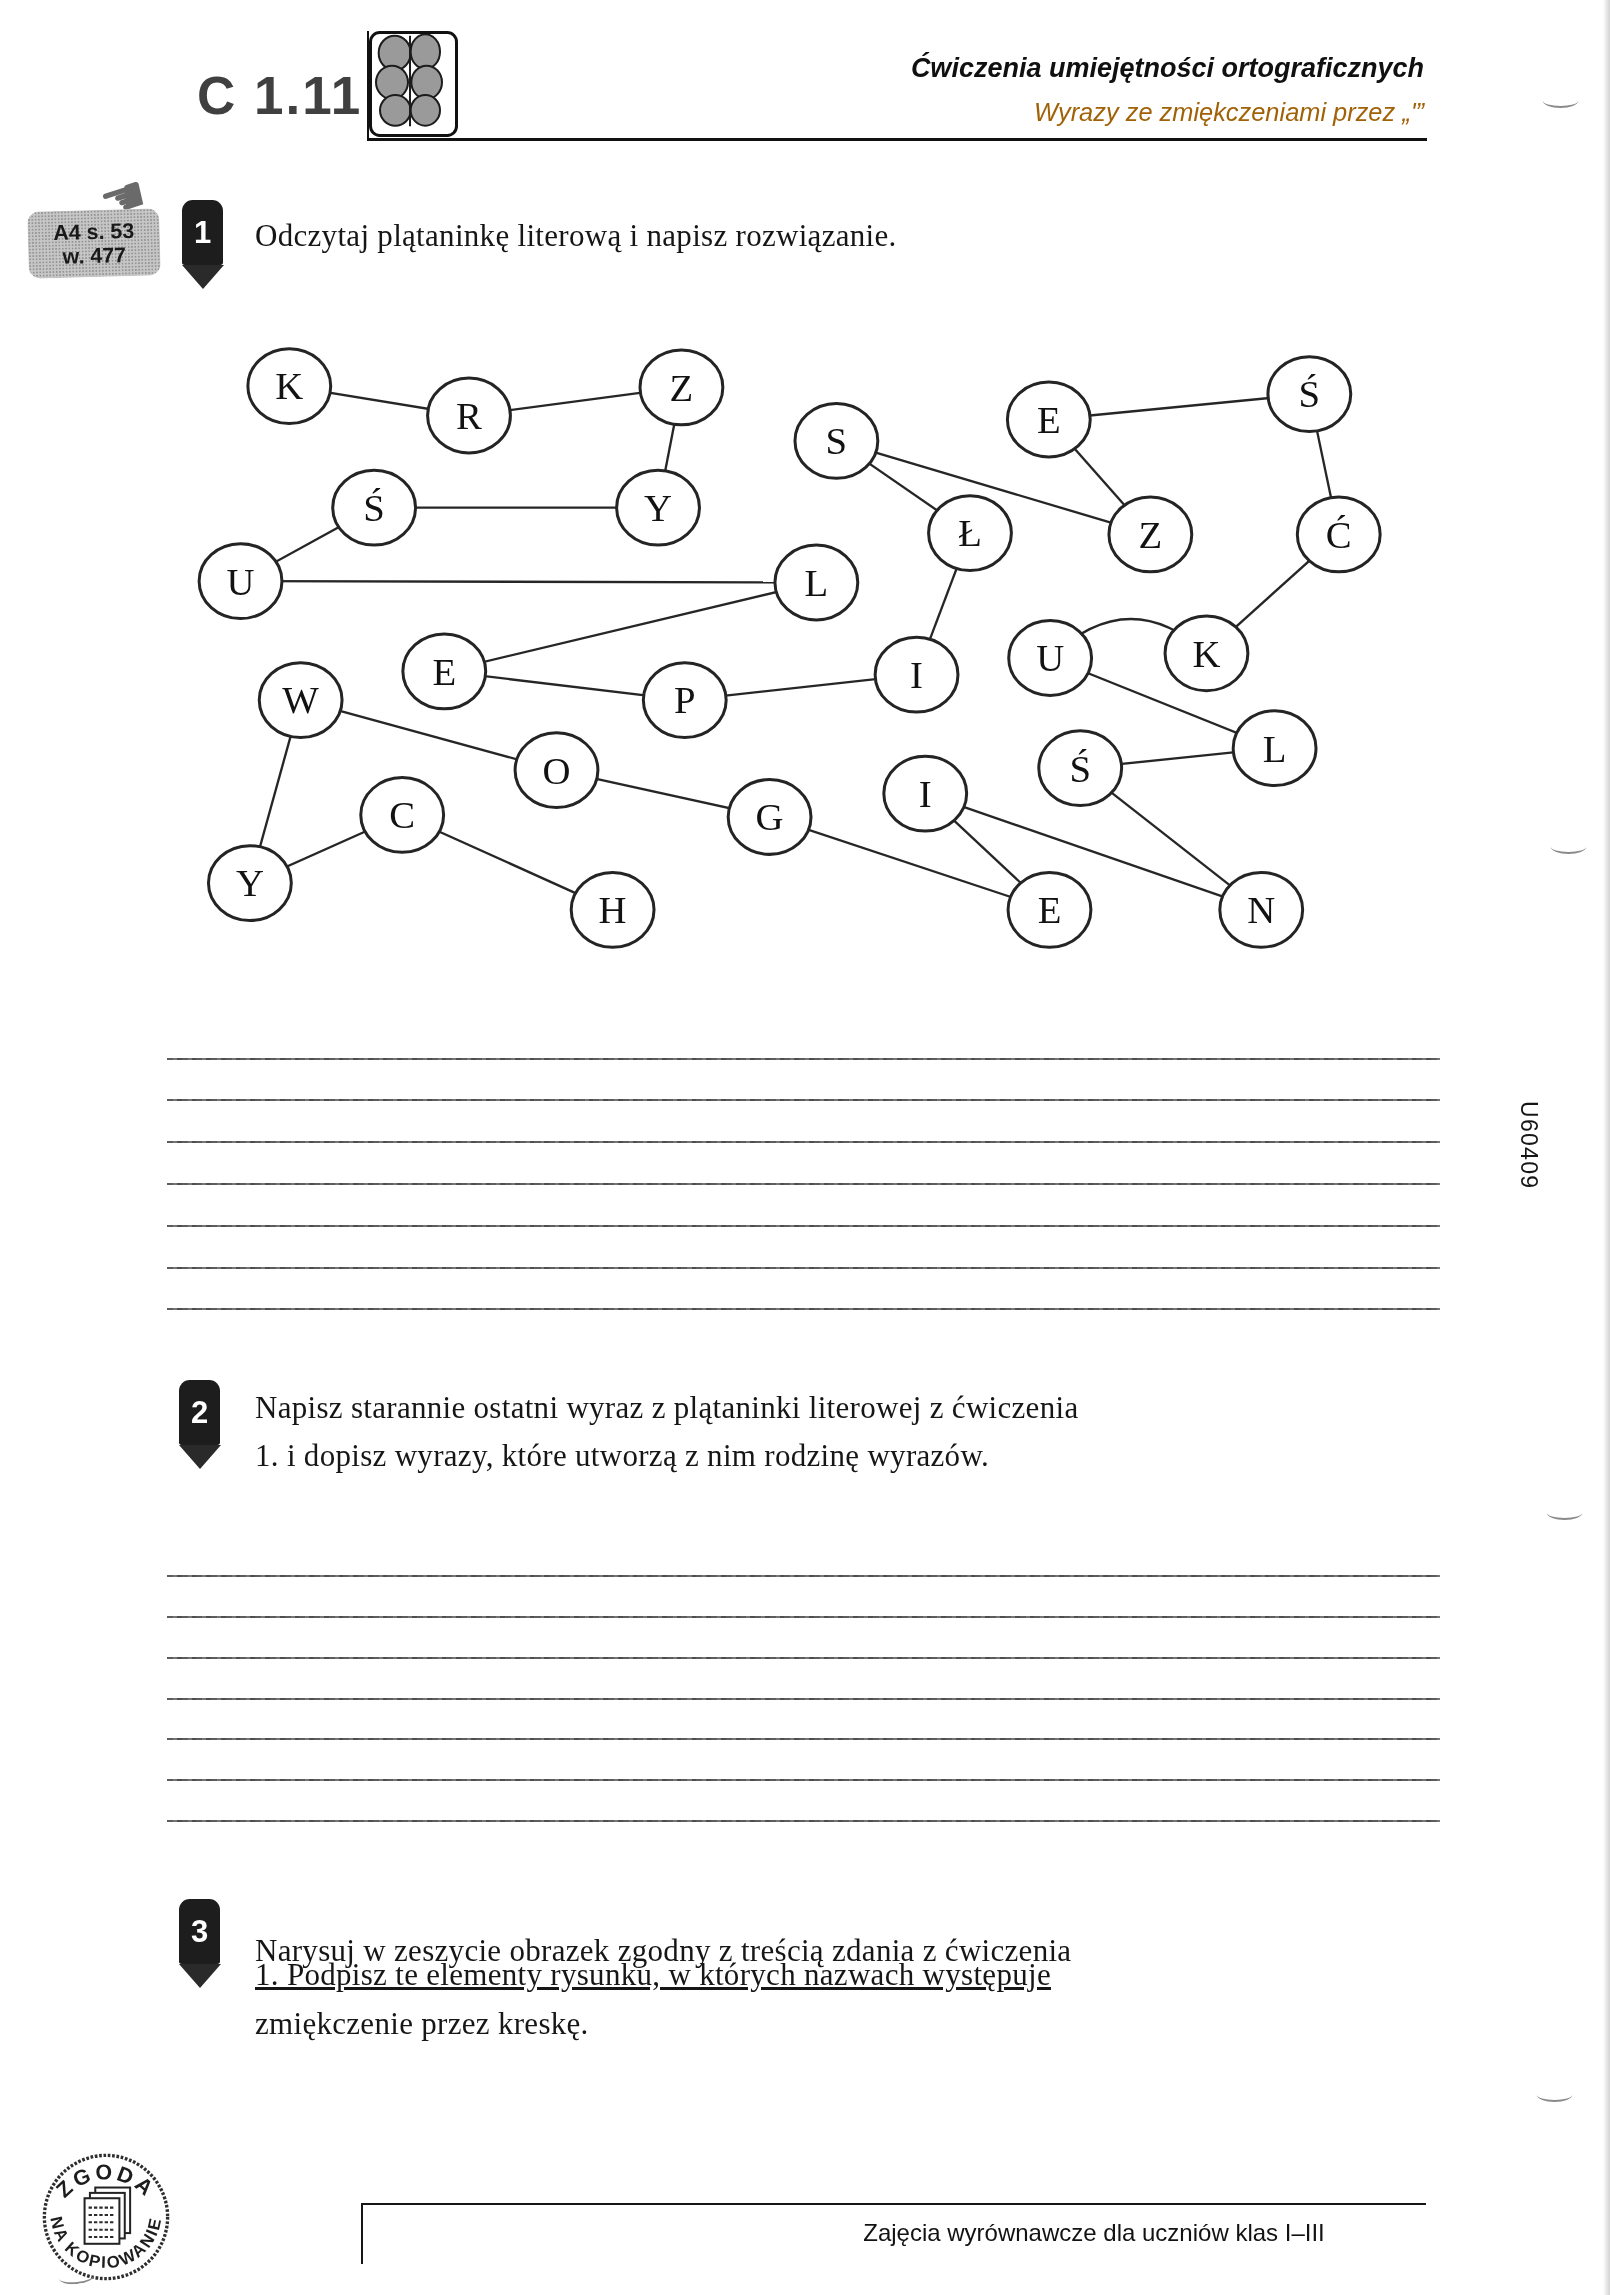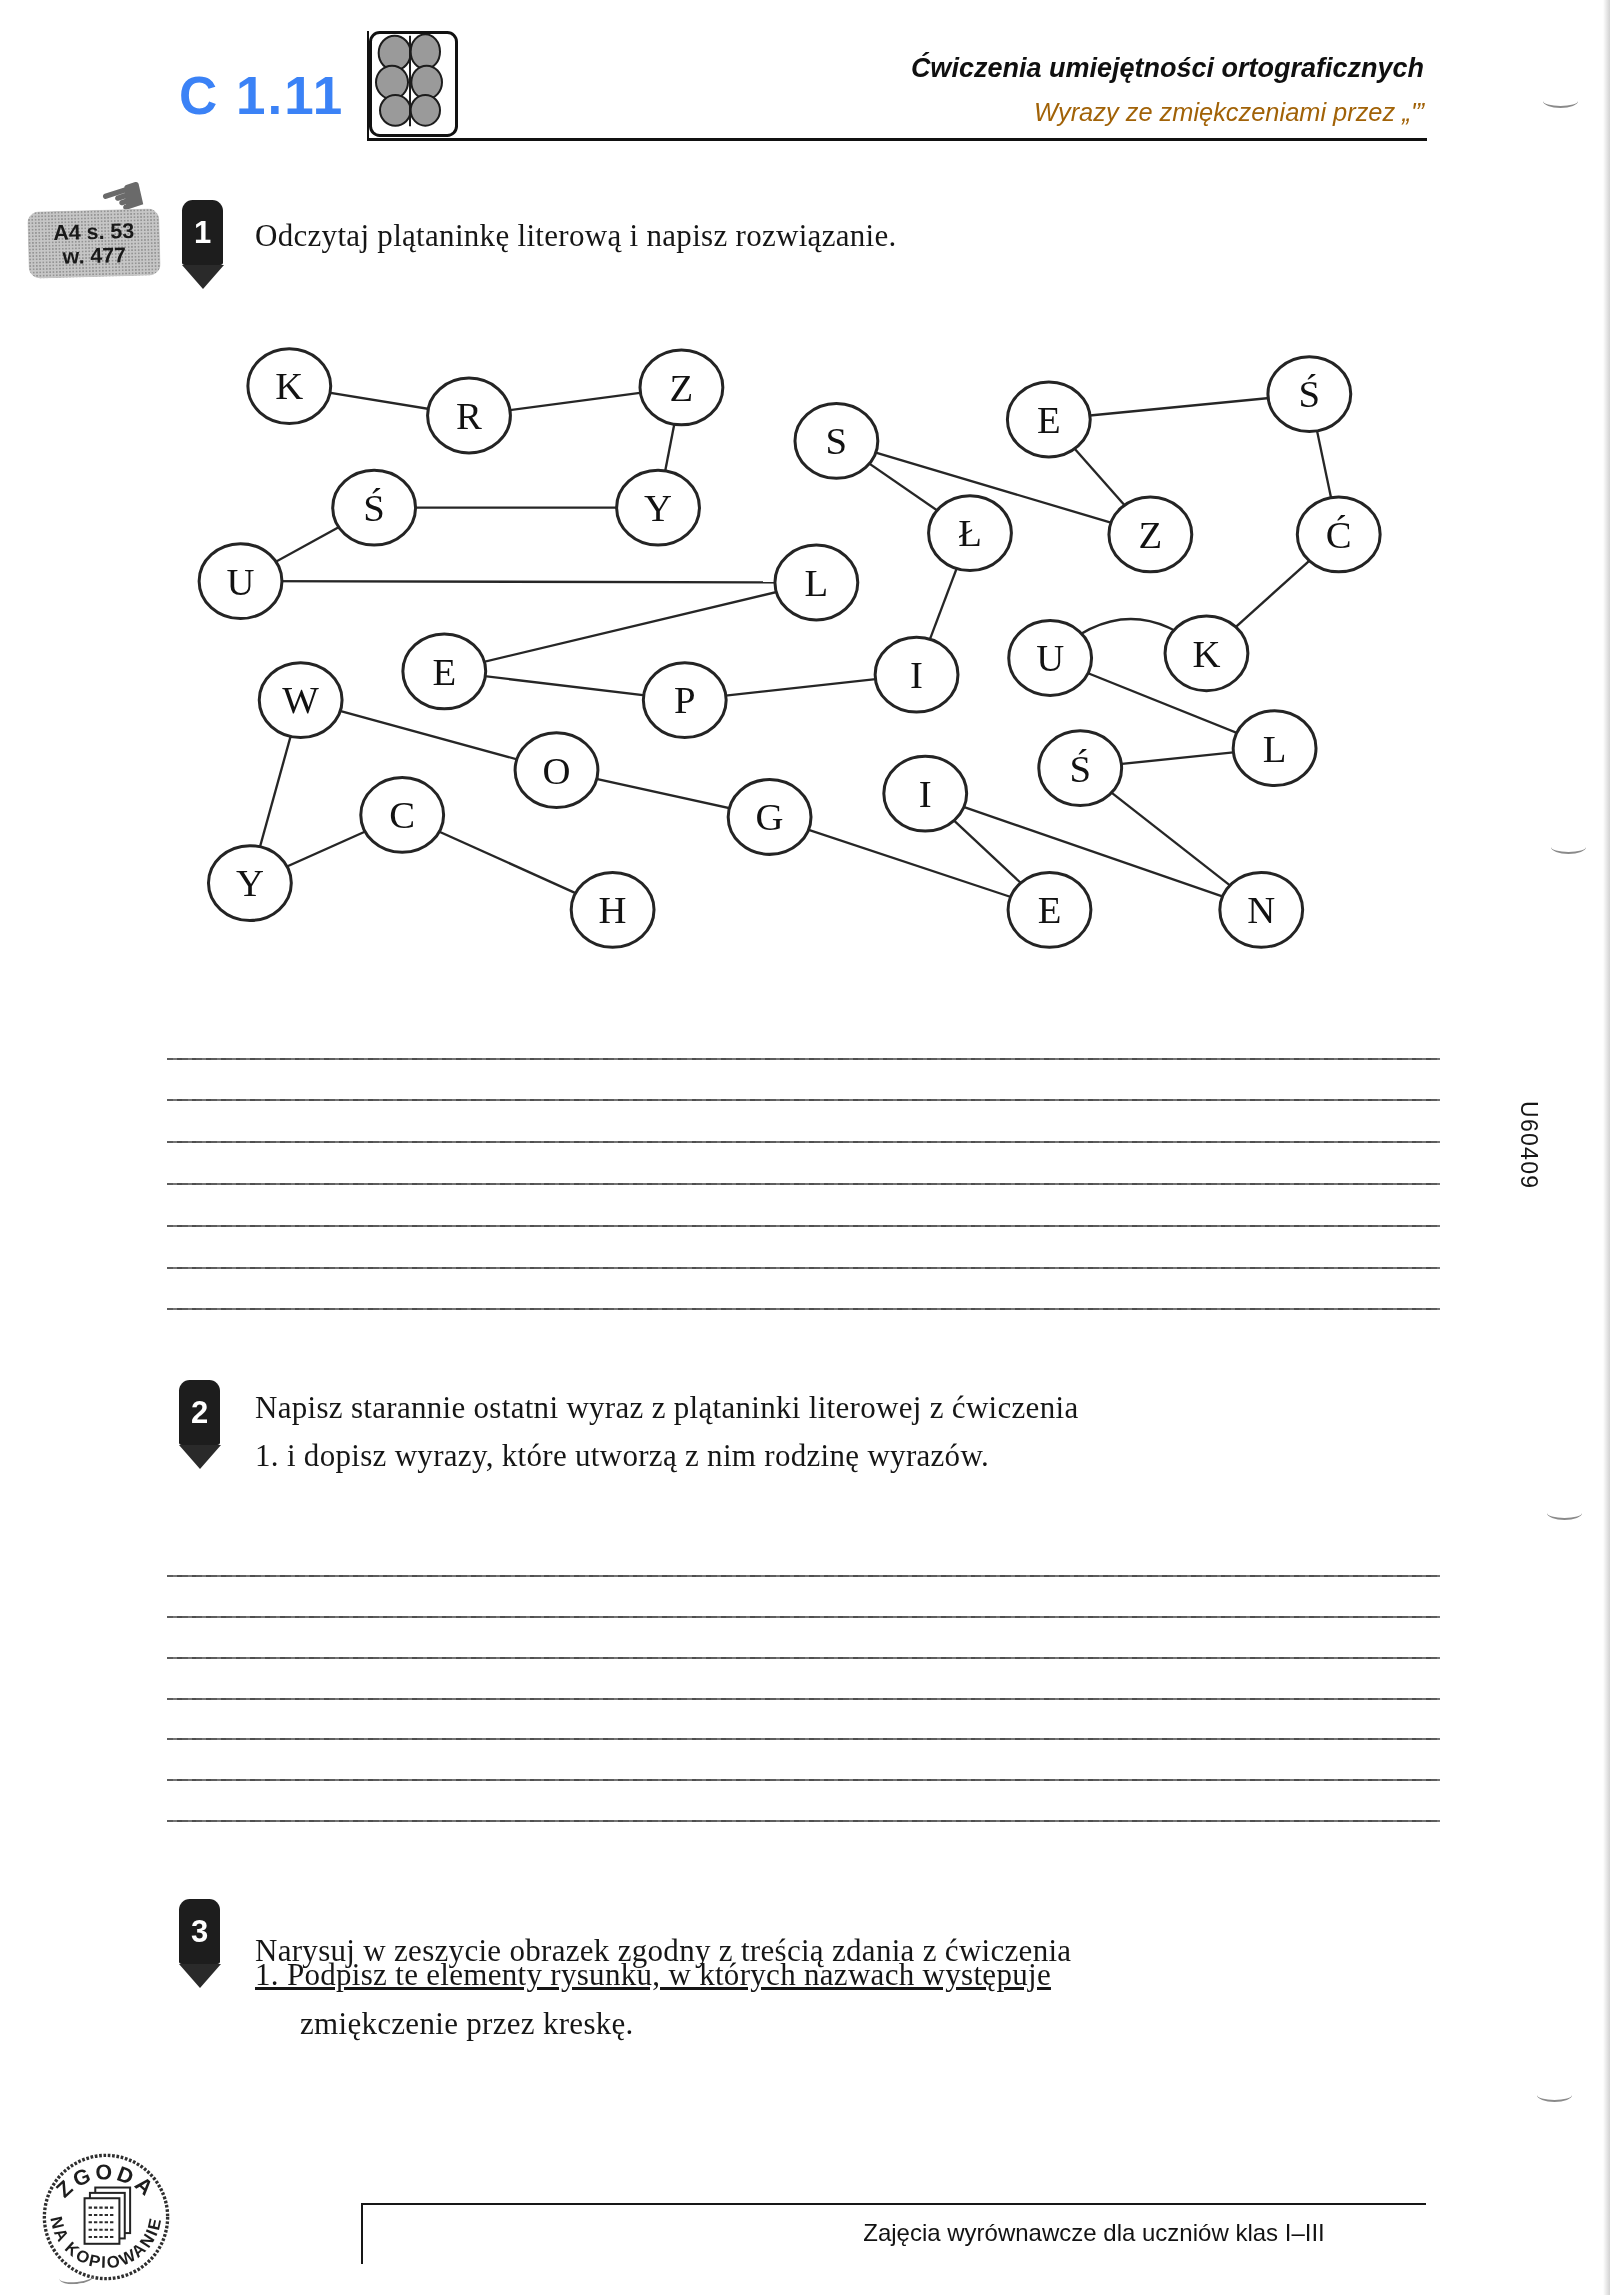--- a/index.html
+++ b/index.html
@@ -4,22 +4,22 @@
 <style>
   html,body{margin:0;padding:0;}
   body{
     width:1610px;height:2295px;position:relative;background:#ffffff;
     font-family:"Liberation Serif", serif;color:#1a1a1a;overflow:hidden;
   }
   .abs{position:absolute;}
 
   
   .code-label{
-    left:179px;top:65px;font:bold 53px "Liberation Sans", sans-serif;
-    color:#3b82f6;letter-spacing:2px;
+    left:197px;top:65px;font:bold 53px "Liberation Sans", sans-serif;
+    color:#404040;letter-spacing:2px;
   }
   .flower-box{
     left:369px;top:31px;width:83px;height:100px;
     border:3.3px solid #111;border-radius:10.7px;background:#fff;
   }
   .header-vrule{left:367px;top:31px;width:2px;height:109px;background:#111;}
   .header-hrule{left:367px;top:138px;width:1060px;height:2.7px;background:#111;}
   .header-title1{
     right:186px;top:53px;font:italic bold 27px "Liberation Sans", sans-serif;color:#101010;
   }
@@ -246,21 +246,21 @@
 <div class="abs ex-text" style="left:255px;top:1432px;">1. i dopisz wyrazy, które utworzą z nim rodzinę wyrazów.</div>
 
 <div class="abs marker" style="left:179px;top:1899px;">
   <div class="body">
     <div class="num">3</div>
   </div>
   <div class="tip"></div>
 </div>
 <div class="abs ex-text" style="left:255px;top:1903px;margin-top:24px;">Narysuj w zeszycie obrazek zgodny z treścią zdania z ćwiczenia</div>
 <div class="abs ex-text" style="left:255px;top:1951px;text-decoration:underline;">1. Podpisz te elementy rysunku, w których nazwach występuje</div>
-<div class="abs ex-text" style="left:255px;top:2000px;margin-left:45px;">zmiękczenie przez kreskę.</div>
+<div class="abs ex-text" style="left:255px;top:2000px;">zmiękczenie przez kreskę.</div>
 
 <svg class="abs" style="left:35px;top:2146px;" width="142" height="142" viewBox="0 0 212 212">
   <circle cx="106" cy="106" r="92" fill="none" stroke="#2e2e2e" stroke-width="5" stroke-dasharray="4 2.5"></circle>
   <defs>
     <path id="arcTop" d="M 34,98 A 78,78 0 0 1 178,98"></path>
     <path id="arcBottom" d="M 24,112 A 83,83 0 0 0 188,112"></path>
   </defs>
   <text font-family="Liberation Sans, sans-serif" font-size="32" font-weight="bold" fill="#1d1d1d" letter-spacing="5">
     <textPath id="stamp-arc-top" href="#arcTop" startOffset="50%" text-anchor="middle">ZGODA</textPath>
   </text>

